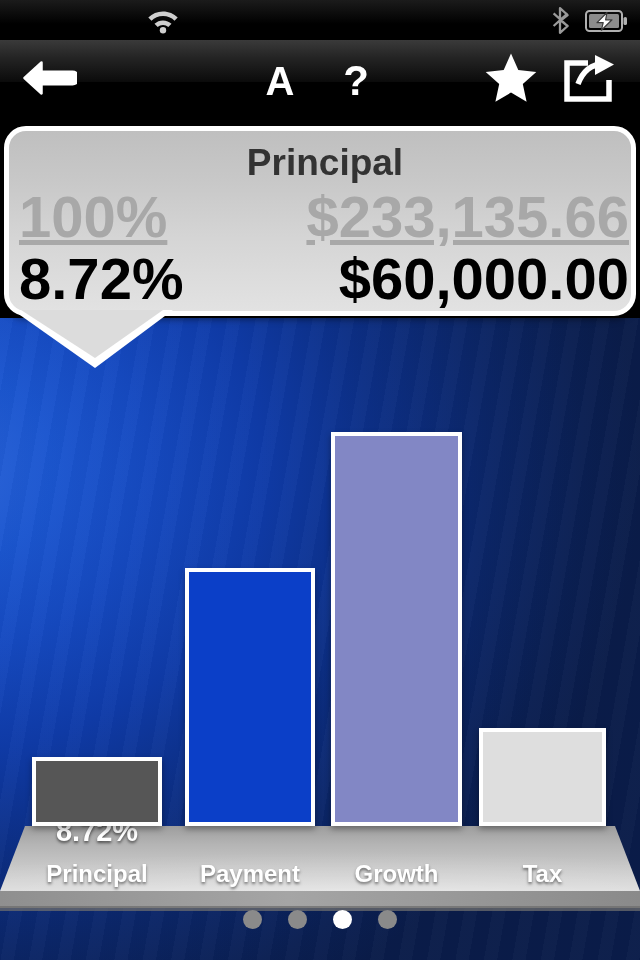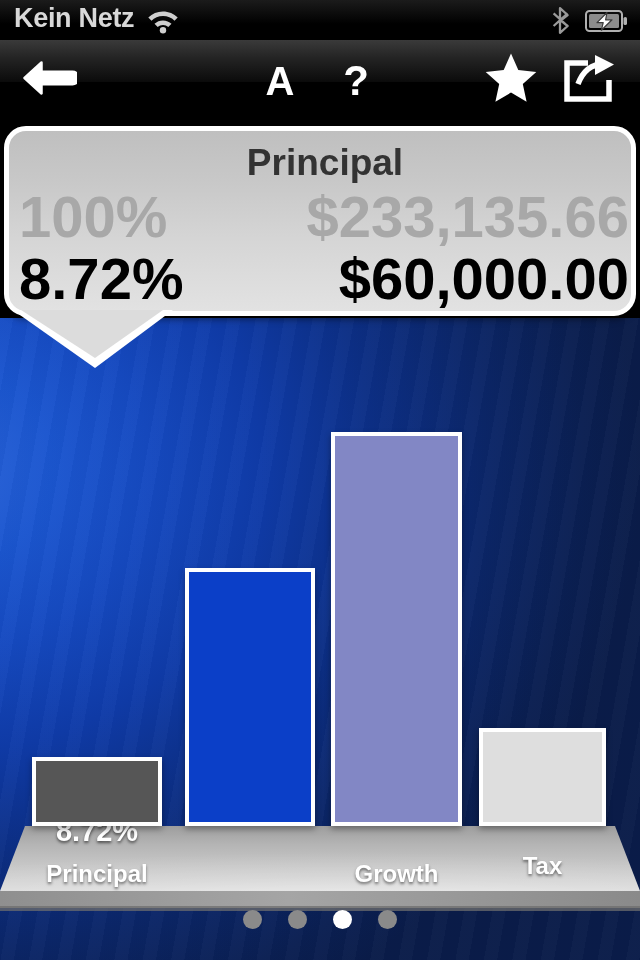--- a/index.html
+++ b/index.html
@@ -142,21 +142,21 @@
     text-align:left; padding-left:10px;
     font-size:58px; font-weight:bold; line-height:1;
     white-space:nowrap;
   }
   .tt-amt {
     position:absolute; right:0; width:520px;
     text-align:right; padding-right:12px;
     font-size:58px; font-weight:bold; line-height:1;
     white-space:nowrap;
   }
-  .tt-muted { color:#a8a8a8; }
+  .tt-muted { color:#a8a8a8;text-decoration:underline; }
   .tt-strong { color:#000000; }
   #tooltip-tail {
     position:absolute; left:11px; top:184px;
     width:160px; height:58px;
   }
 
   
   #page-dots {
     position:absolute; left:0; top:910px; width:640px;
     display:flex; justify-content:center; gap:26px;
@@ -167,21 +167,20 @@
     background:#8a8a8a;
   }
   .page-dot.active { background:#ffffff; }
 </style>
 </head>
 <body>
 
 <div id="screen">
 
   <div id="status-bar">
-    <div id="carrier-label">Kein Netz</div>
 
     <div id="wifi-icon">
       <svg width="34" height="26" viewBox="0 0 34 26">
         <path d="M17 25.5a3.2 3.2 0 1 0 0-6.4 3.2 3.2 0 0 0 0 6.4z" fill="#cfcfcf"></path>
         <path d="M17 12.4c3.3 0 6.3 1.3 8.5 3.4l-3.2 3.3A7.6 7.6 0 0 0 17 17c-2 0-3.9.8-5.3 2.1l-3.2-3.3a12.2 12.2 0 0 1 8.5-3.4z" fill="#cfcfcf"></path>
         <path d="M17 3.5c5.7 0 10.9 2.3 14.7 6l-3.2 3.2A16.4 16.4 0 0 0 17 8.1c-4.5 0-8.6 1.8-11.5 4.6L2.3 9.5A20.7 20.7 0 0 1 17 3.5z" fill="#cfcfcf"></path>
       </svg>
     </div>
 
 
@@ -271,32 +270,33 @@
 
     <div class="bar-group" style="left:32px; width:130px; height:642px; bottom:0;">
       <div class="bar-value" style="bottom:112px;">8.72%</div>
       <div class="bar" style="width:130px; height:69px; bottom:134px; background:#565656;"></div>
       <div class="bar-label" style="bottom:72px;">Principal</div>
     </div>
 
     <div class="bar-group" style="left:185px; width:130px; height:642px; bottom:0;">
       <div class="bar-value" style="bottom:301px;">31.38%</div>
       <div class="bar" style="width:130px; height:258px; bottom:134px; background:#0B3FC8;"></div>
+      <div class="bar-label" style="bottom:72px;">Payment</div>
     </div>
 
     <div class="bar-group" style="left:331px; width:131px; height:642px; bottom:0;">
       <div class="bar-value" style="bottom:437px;">47.92%</div>
       <div class="bar" style="width:131px; height:394px; bottom:134px; background:#8287C5;"></div>
       <div class="bar-label" style="bottom:72px;">Growth</div>
     </div>
 
     <div class="bar-group" style="left:479px; width:127px; height:642px; bottom:0;">
       <div class="bar-value" style="bottom:141px;">11.98%</div>
       <div class="bar" style="width:127px; height:98px; bottom:134px; background:#DEDEDE;"></div>
-      <div class="bar-label" style="bottom:80px;margin-top:12px;">Tax</div>
+      <div class="bar-label" style="bottom:72px;margin-top:12px;">Tax</div>
     </div>
   </div>
 
   <div id="tooltip">
     <div id="tooltip-body">
       <div id="tooltip-title">Principal</div>
 
       <div class="tt-row" id="tt-row-total">
         <div class="tt-pct tt-muted">100%</div>
         <div class="tt-amt tt-muted">$233,135.66</div>

